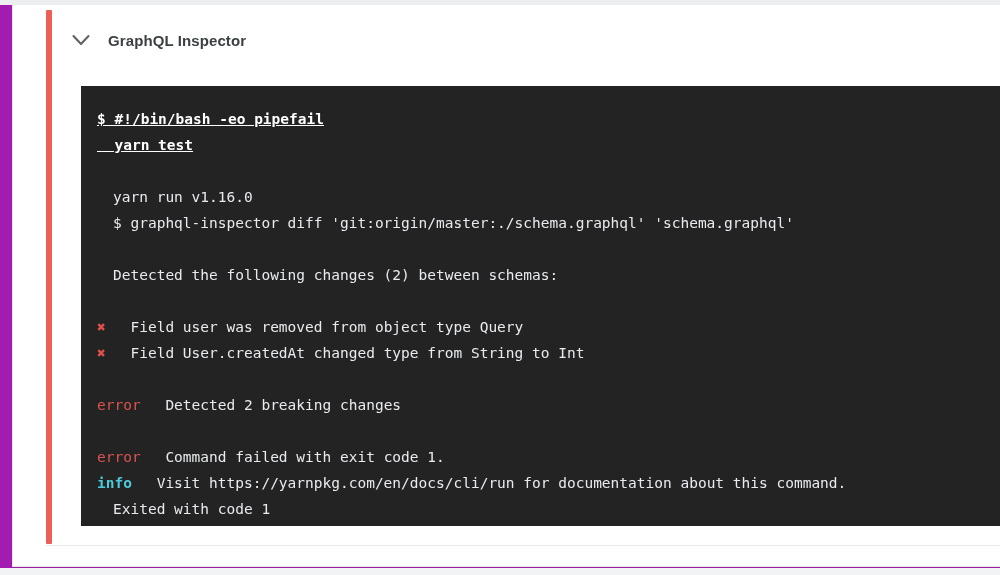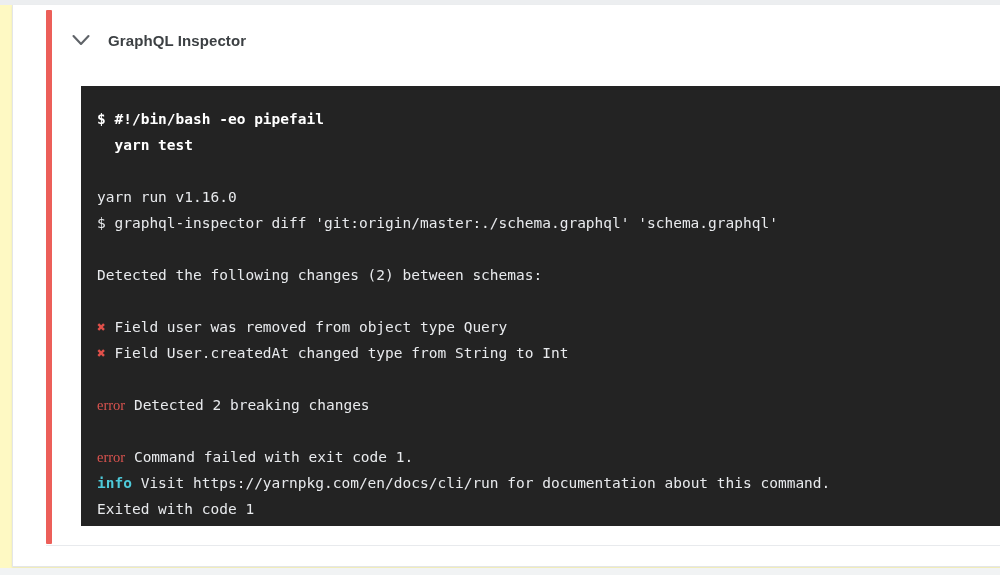--- a/index.html
+++ b/index.html
@@ -13,21 +13,21 @@
     background: #f1f3f4;
     font-family: "Liberation Sans", sans-serif;
     overflow: hidden;
   }
 
   
   .page {
     position: relative;
     width: 1000px;
     height: 575px;
-    background: #fef9c3;
+    background: #a21caf;
   }
 
   
   .top-strip {
     position: absolute;
     left: 0; top: 0;
     width: 1000px; height: 5px;
     background: #eceef0;
   }
 
@@ -103,25 +103,25 @@
   .term-body {
     font-family: "DejaVu Sans Mono", "Liberation Mono", monospace;
     font-size: 14.5px;
     line-height: 26px;
     color: #e8eaed;
     white-space: pre;
   }
   .line { min-height: 26px; }
   .line.blank { height: 26px; }
 
-  .cmd { font-weight: bold; color: #ffffff; }
-  .c-error { color: #d9534f; font-family: Liberation Serif, serif; }
+  .cmd { font-weight: bold; color: #ffffff; text-decoration: underline; }
+  .c-error { color: #d9534f; }
   .c-info  { color: #4ec9d9; font-weight: bold; }
   .c-cross { color: #e0504a; font-weight: bold; }
-  .c-plain { color: #e8eaed; }
+  .c-plain { color: #e8eaed; margin-left: 16px; }
 
   
   .footer-divider {
     position: absolute;
     left: 33px;
     top: 540px;
     width: 1000px;
     height: 1px;
     background: #e8eaed;
   }

